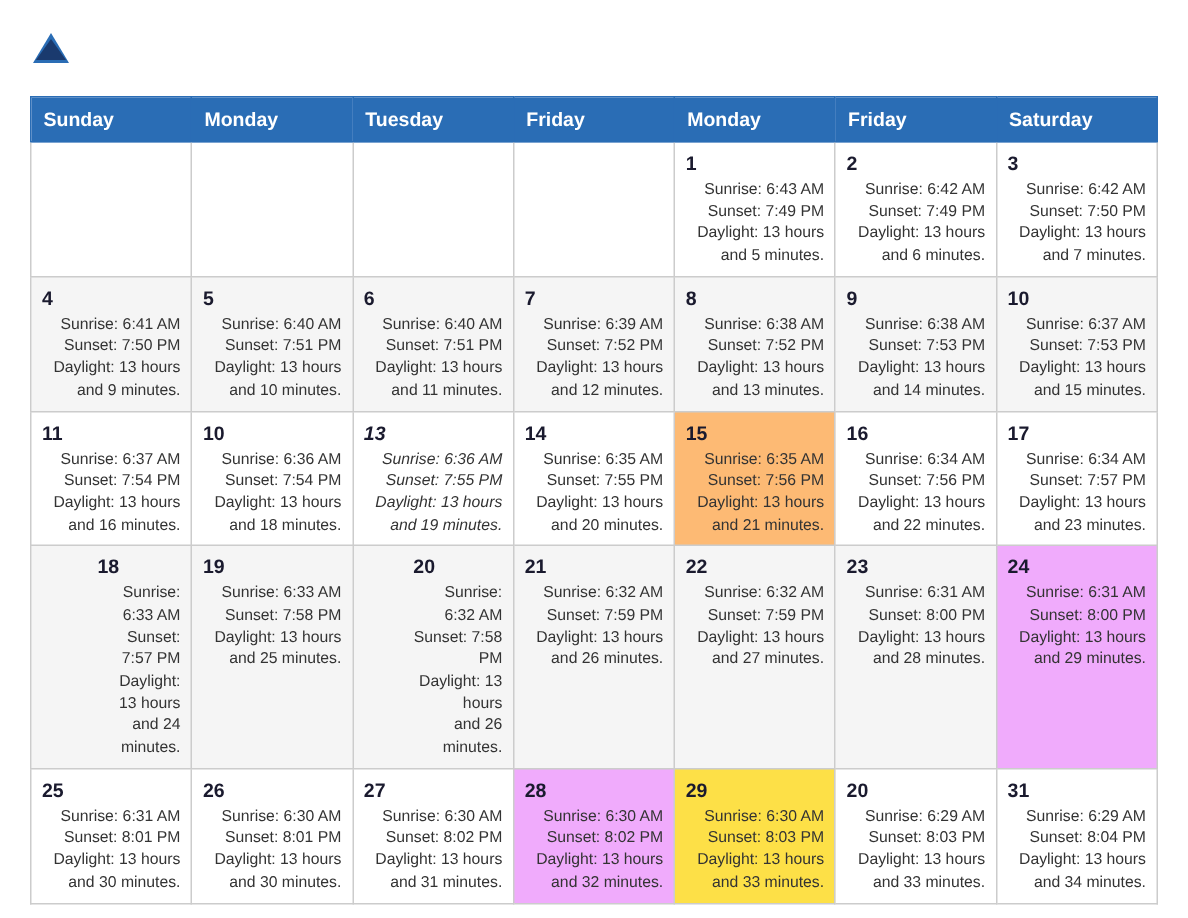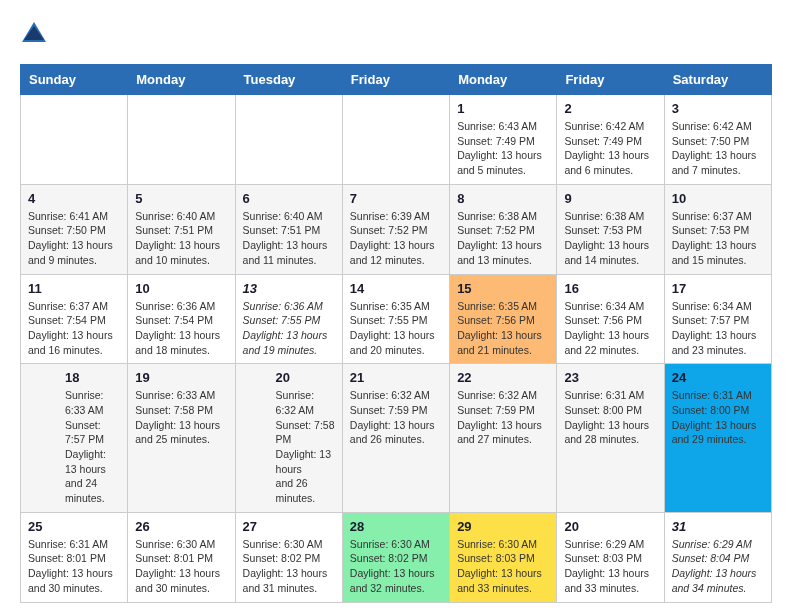--- a/index.html
+++ b/index.html
@@ -76,20 +76,21 @@
       font-size: 13px;
       font-weight: bold;
       color: #1a1a2e;
       display: block;
       margin-bottom: 3px;
     }
     .day-info {
       font-size: 10.5px;
       color: #333;
       line-height: 1.4;
+      text-align: right;
     }
     .empty-cell {
       background: #fff !important;
     }
   </style>
 </head>
 <body>
 
 <div class="header">
   <div class="logo">
@@ -286,21 +287,21 @@
 Daylight: 13 hours
 and 27 minutes.</div>
         </td>
         <td style="background: rgb(245, 245, 245);">
           <span class="day-number">23</span>
           <div class="day-info" style="white-space: pre-line;">Sunrise: 6:31 AM
 Sunset: 8:00 PM
 Daylight: 13 hours
 and 28 minutes.</div>
         </td>
-        <td style="background: #0ea5e9;">
+        <td style="background: #f0abfc;">
           <span class="day-number">24</span>
           <div class="day-info" style="white-space: pre-line;">Sunrise: 6:31 AM
 Sunset: 8:00 PM
 Daylight: 13 hours
 and 29 minutes.</div>
         </td>
       </tr>
       <tr>
         <td style="background: rgb(255, 255, 255);">
           <span class="day-number">25</span>
@@ -316,42 +317,42 @@
 Daylight: 13 hours
 and 30 minutes.</div>
         </td>
         <td style="background: rgb(255, 255, 255);">
           <span class="day-number">27</span>
           <div class="day-info" style="white-space: pre-line;">Sunrise: 6:30 AM
 Sunset: 8:02 PM
 Daylight: 13 hours
 and 31 minutes.</div>
         </td>
-        <td style="background: #86efac; margin-left: 26px;">
+        <td style="background: #f0abfc; margin-left: 26px;">
           <span class="day-number">28</span>
           <div class="day-info" style="white-space: pre-line;">Sunrise: 6:30 AM
 Sunset: 8:02 PM
 Daylight: 13 hours
 and 32 minutes.</div>
         </td>
         <td style="background: #fde047;">
           <span class="day-number">29</span>
           <div class="day-info" style="white-space: pre-line;">Sunrise: 6:30 AM
 Sunset: 8:03 PM
 Daylight: 13 hours
 and 33 minutes.</div>
         </td>
         <td style="background: rgb(255, 255, 255);">
           <span class="day-number">20</span>
           <div class="day-info" style="white-space: pre-line;">Sunrise: 6:29 AM
 Sunset: 8:03 PM
 Daylight: 13 hours
 and 33 minutes.</div>
         </td>
-        <td style="background: rgb(255, 255, 255); font-style: italic;">
+        <td style="background: rgb(255, 255, 255);">
           <span class="day-number">31</span>
           <div class="day-info" style="white-space: pre-line;">Sunrise: 6:29 AM
 Sunset: 8:04 PM
 Daylight: 13 hours
 and 34 minutes.</div>
         </td>
       </tr>
     </tbody>
 </table>
 

